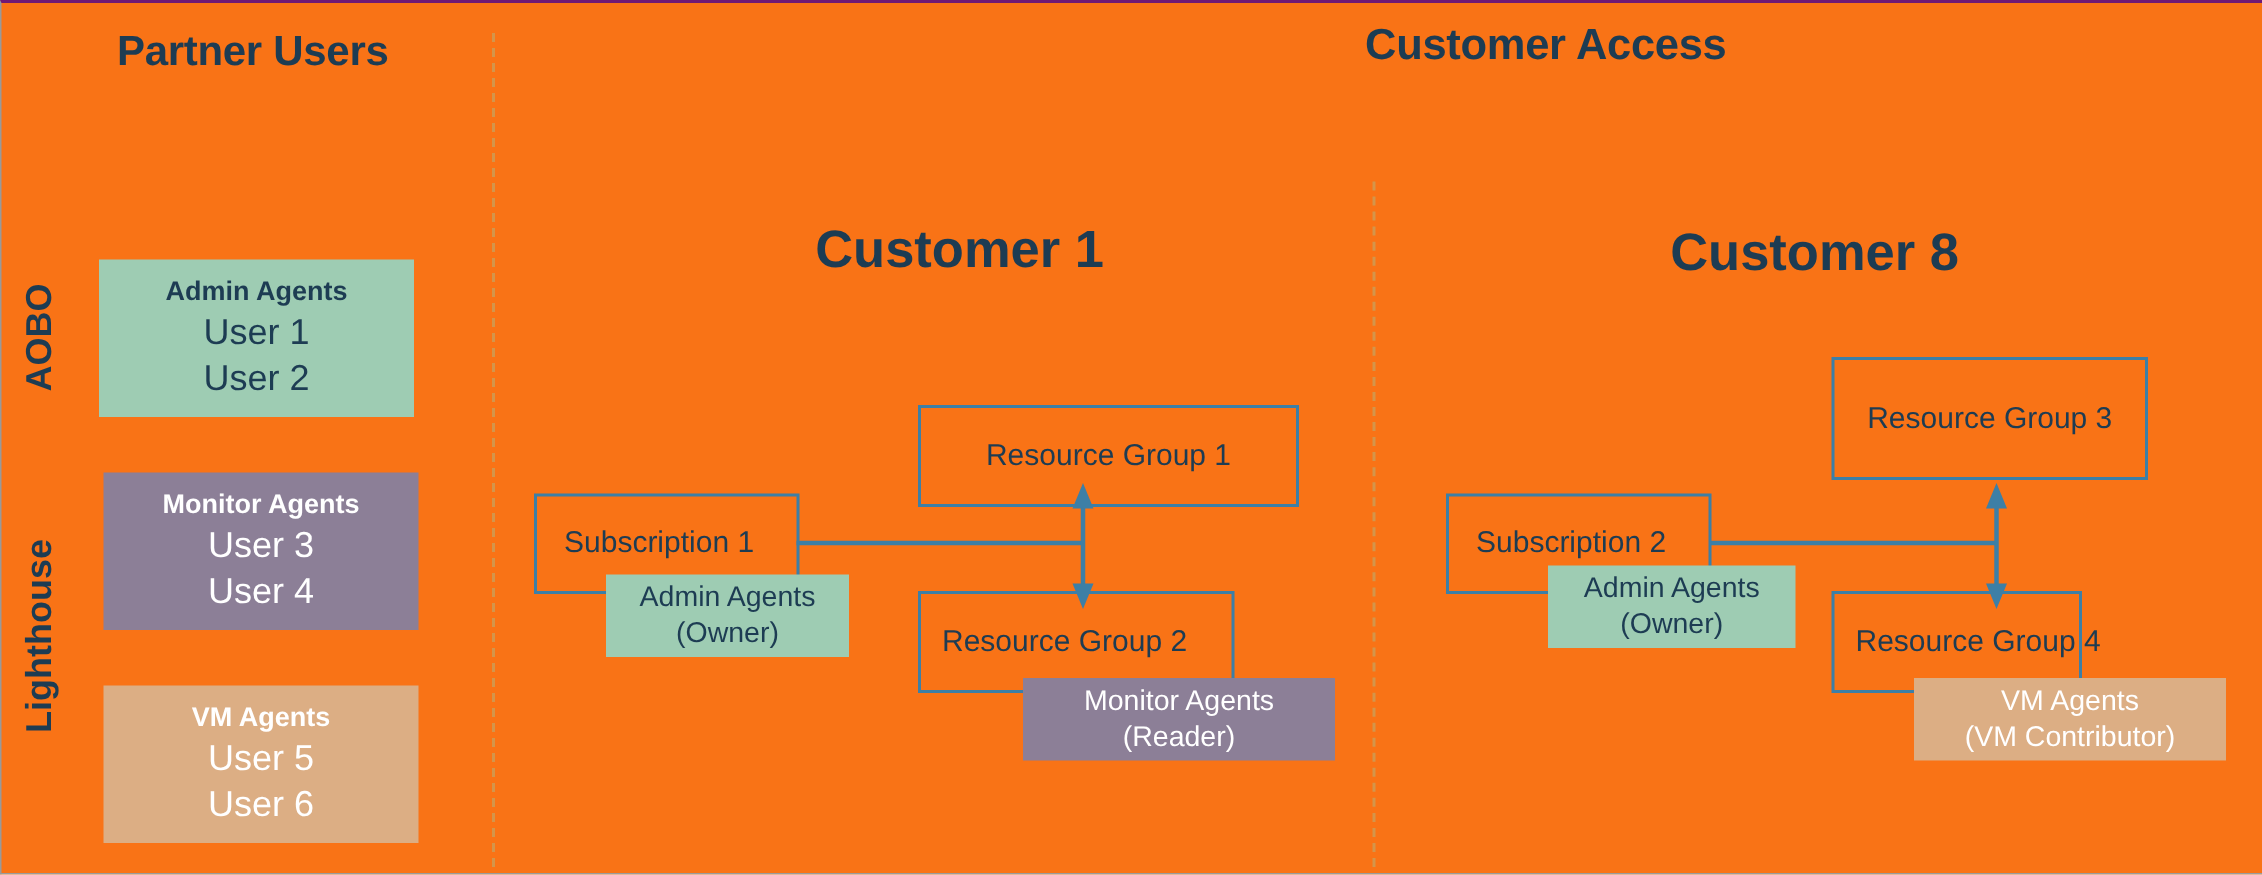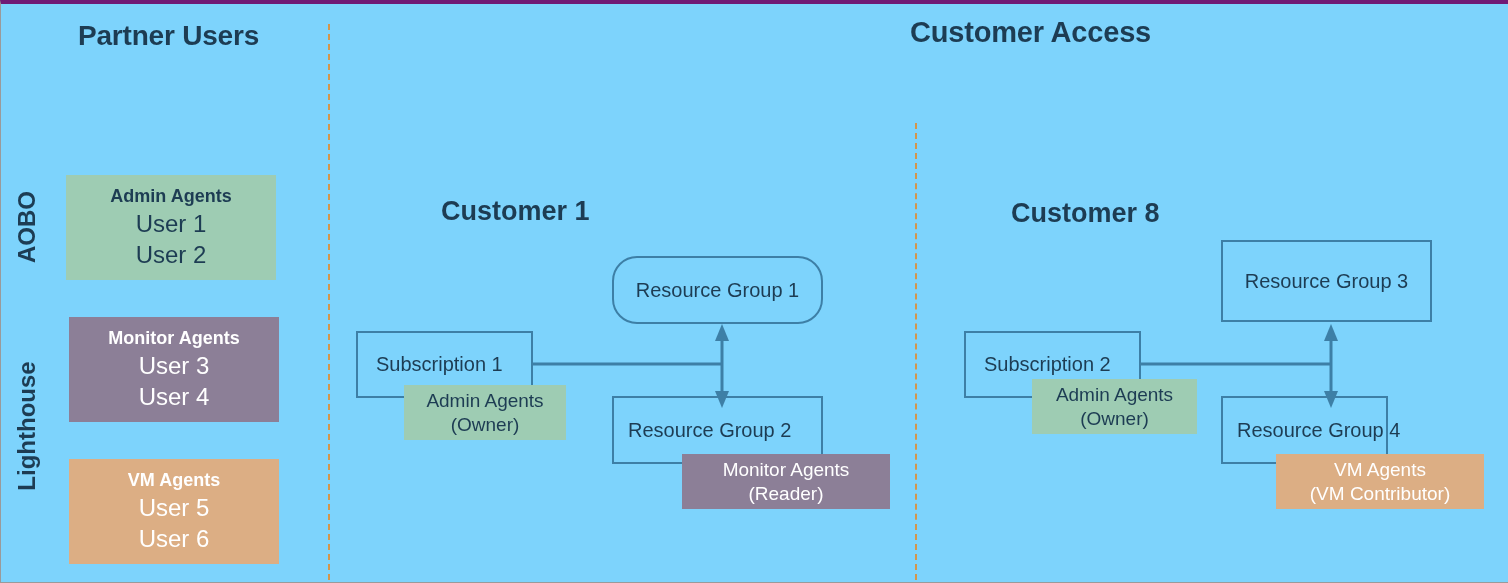--- a/index.html
+++ b/index.html
@@ -5,48 +5,47 @@
 <style>
   html, body {
     margin: 0;
     padding: 0;
     background: #ffffff;
   }
   #canvas {
     position: relative;
     width: 1508px;
     height: 583px;
-    background: #7dd3fc;
-    border-top: 4px solid #701a75;
+    background: #f97316;
+    border-top: 2px solid #701a75;
     border-left: 1px solid #9a9a9a;
     border-bottom: 1px solid #9a9a9a;
     box-sizing: border-box;
     overflow: hidden;
     font-family: "Liberation Sans", "DejaVu Sans", sans-serif;
     color: #1f3c53;
   }
 
   .abs { position: absolute; }
 
   
   .section-title {
     font-size: 28px;
     font-weight: bold;
     color: #1d3c53;
     letter-spacing: -0.2px;
     text-align: center;
     white-space: nowrap;
   }
   .customer-title {
-    font-size: 27px;
-    font-weight: bold;
-    color: #1d3c53;
-    text-align: left;
-    white-space: nowrap;
-    margin-top: 47px;
+    font-size: 35px;
+    font-weight: bold;
+    color: #1d3c53;
+    text-align: right;
+    white-space: nowrap;
   }
 
   
   .rail-label {
     font-size: 24px;
     font-weight: bold;
     color: #1d3c53;
     transform: rotate(-90deg);
     transform-origin: center center;
     white-space: nowrap;
@@ -165,21 +164,21 @@
 
     <line x1="191" y1="57" x2="191" y2="117" stroke="#3D7FA6" stroke-width="3"></line>
     <polygon points="191,45 184,62 198,62" fill="#3D7FA6"></polygon>
     <polygon points="191,129 184,112 198,112" fill="#3D7FA6"></polygon>
   </svg>
 
   <div class="abs res-box left-align" style="left:355px; top:327px; width:177px; height:67px; position:absolute;">
     <span class="rb-label">Subscription 1</span>
   </div>
 
-  <div class="abs res-box" style="left:611px; top:252px; width:211px; height:68px;border-radius:25px;">
+  <div class="abs res-box" style="left:611px; top:268px; width:254px; height:68px;">
     <span class="rb-label">Resource Group 1</span>
   </div>
 
   <div class="abs res-box left-align" style="left:611px; top:392px; width:211px; height:68px; position:absolute;">
     <span class="rb-label" style="left:14px;">Resource Group 2</span>
   </div>
 
   <div class="abs role-chip green" style="left:403px; top:381px; width:162px; height:55px;">
     <div>Admin Agents</div>
     <div>(Owner)</div>

